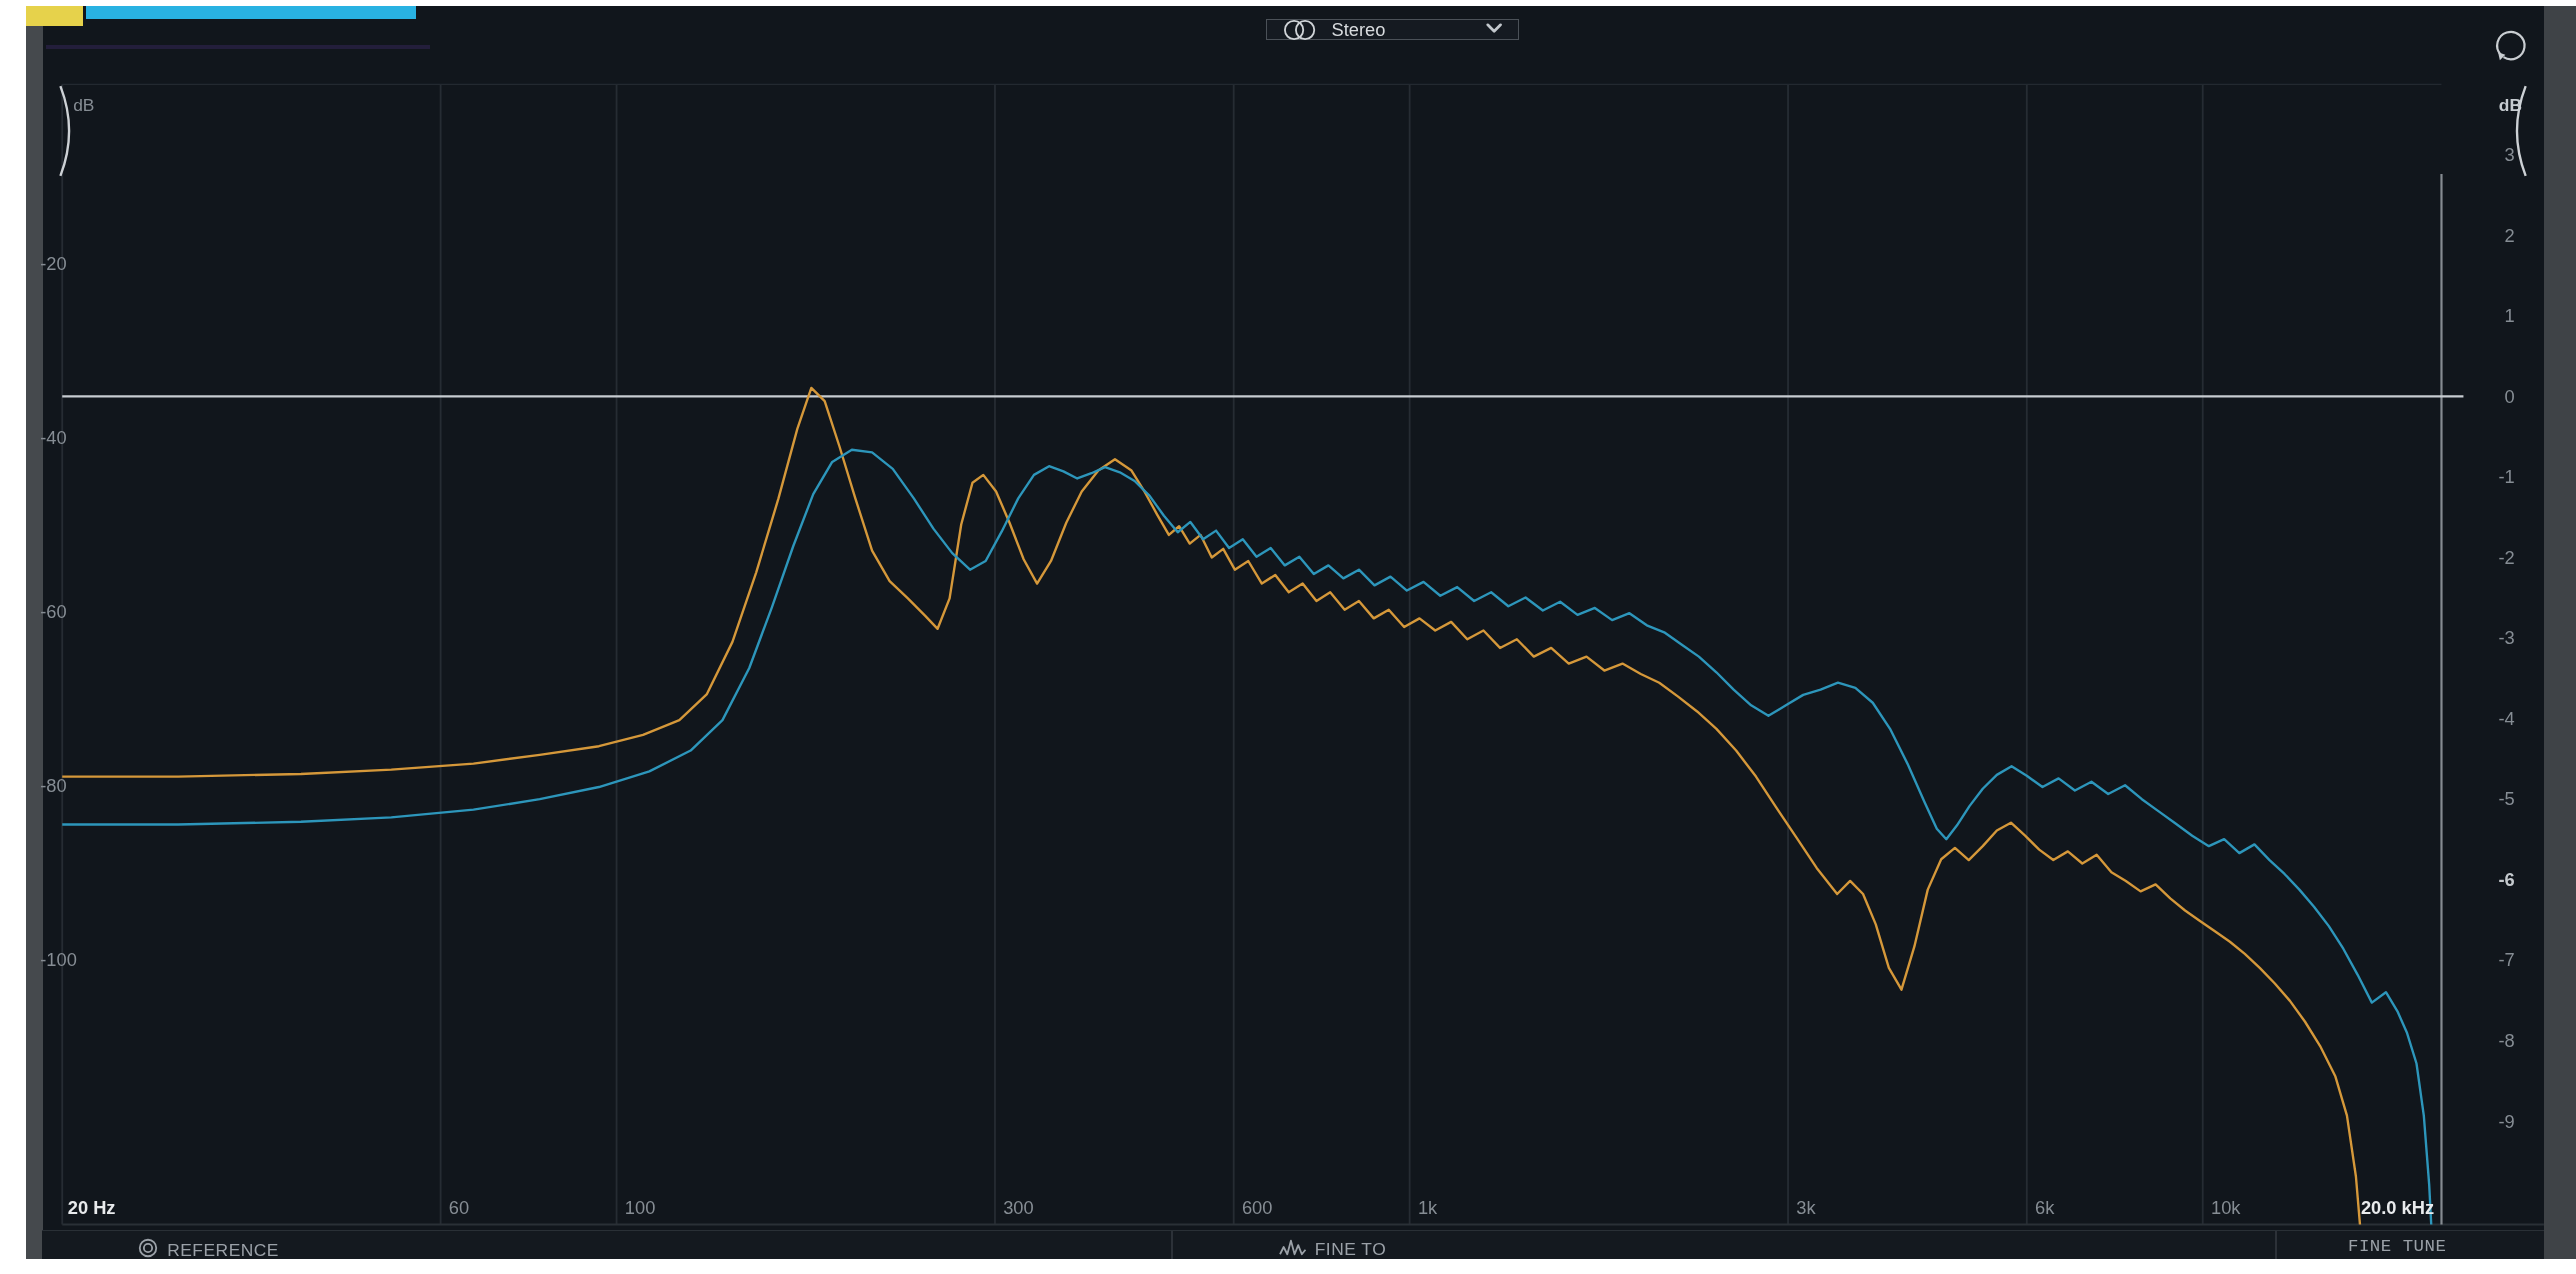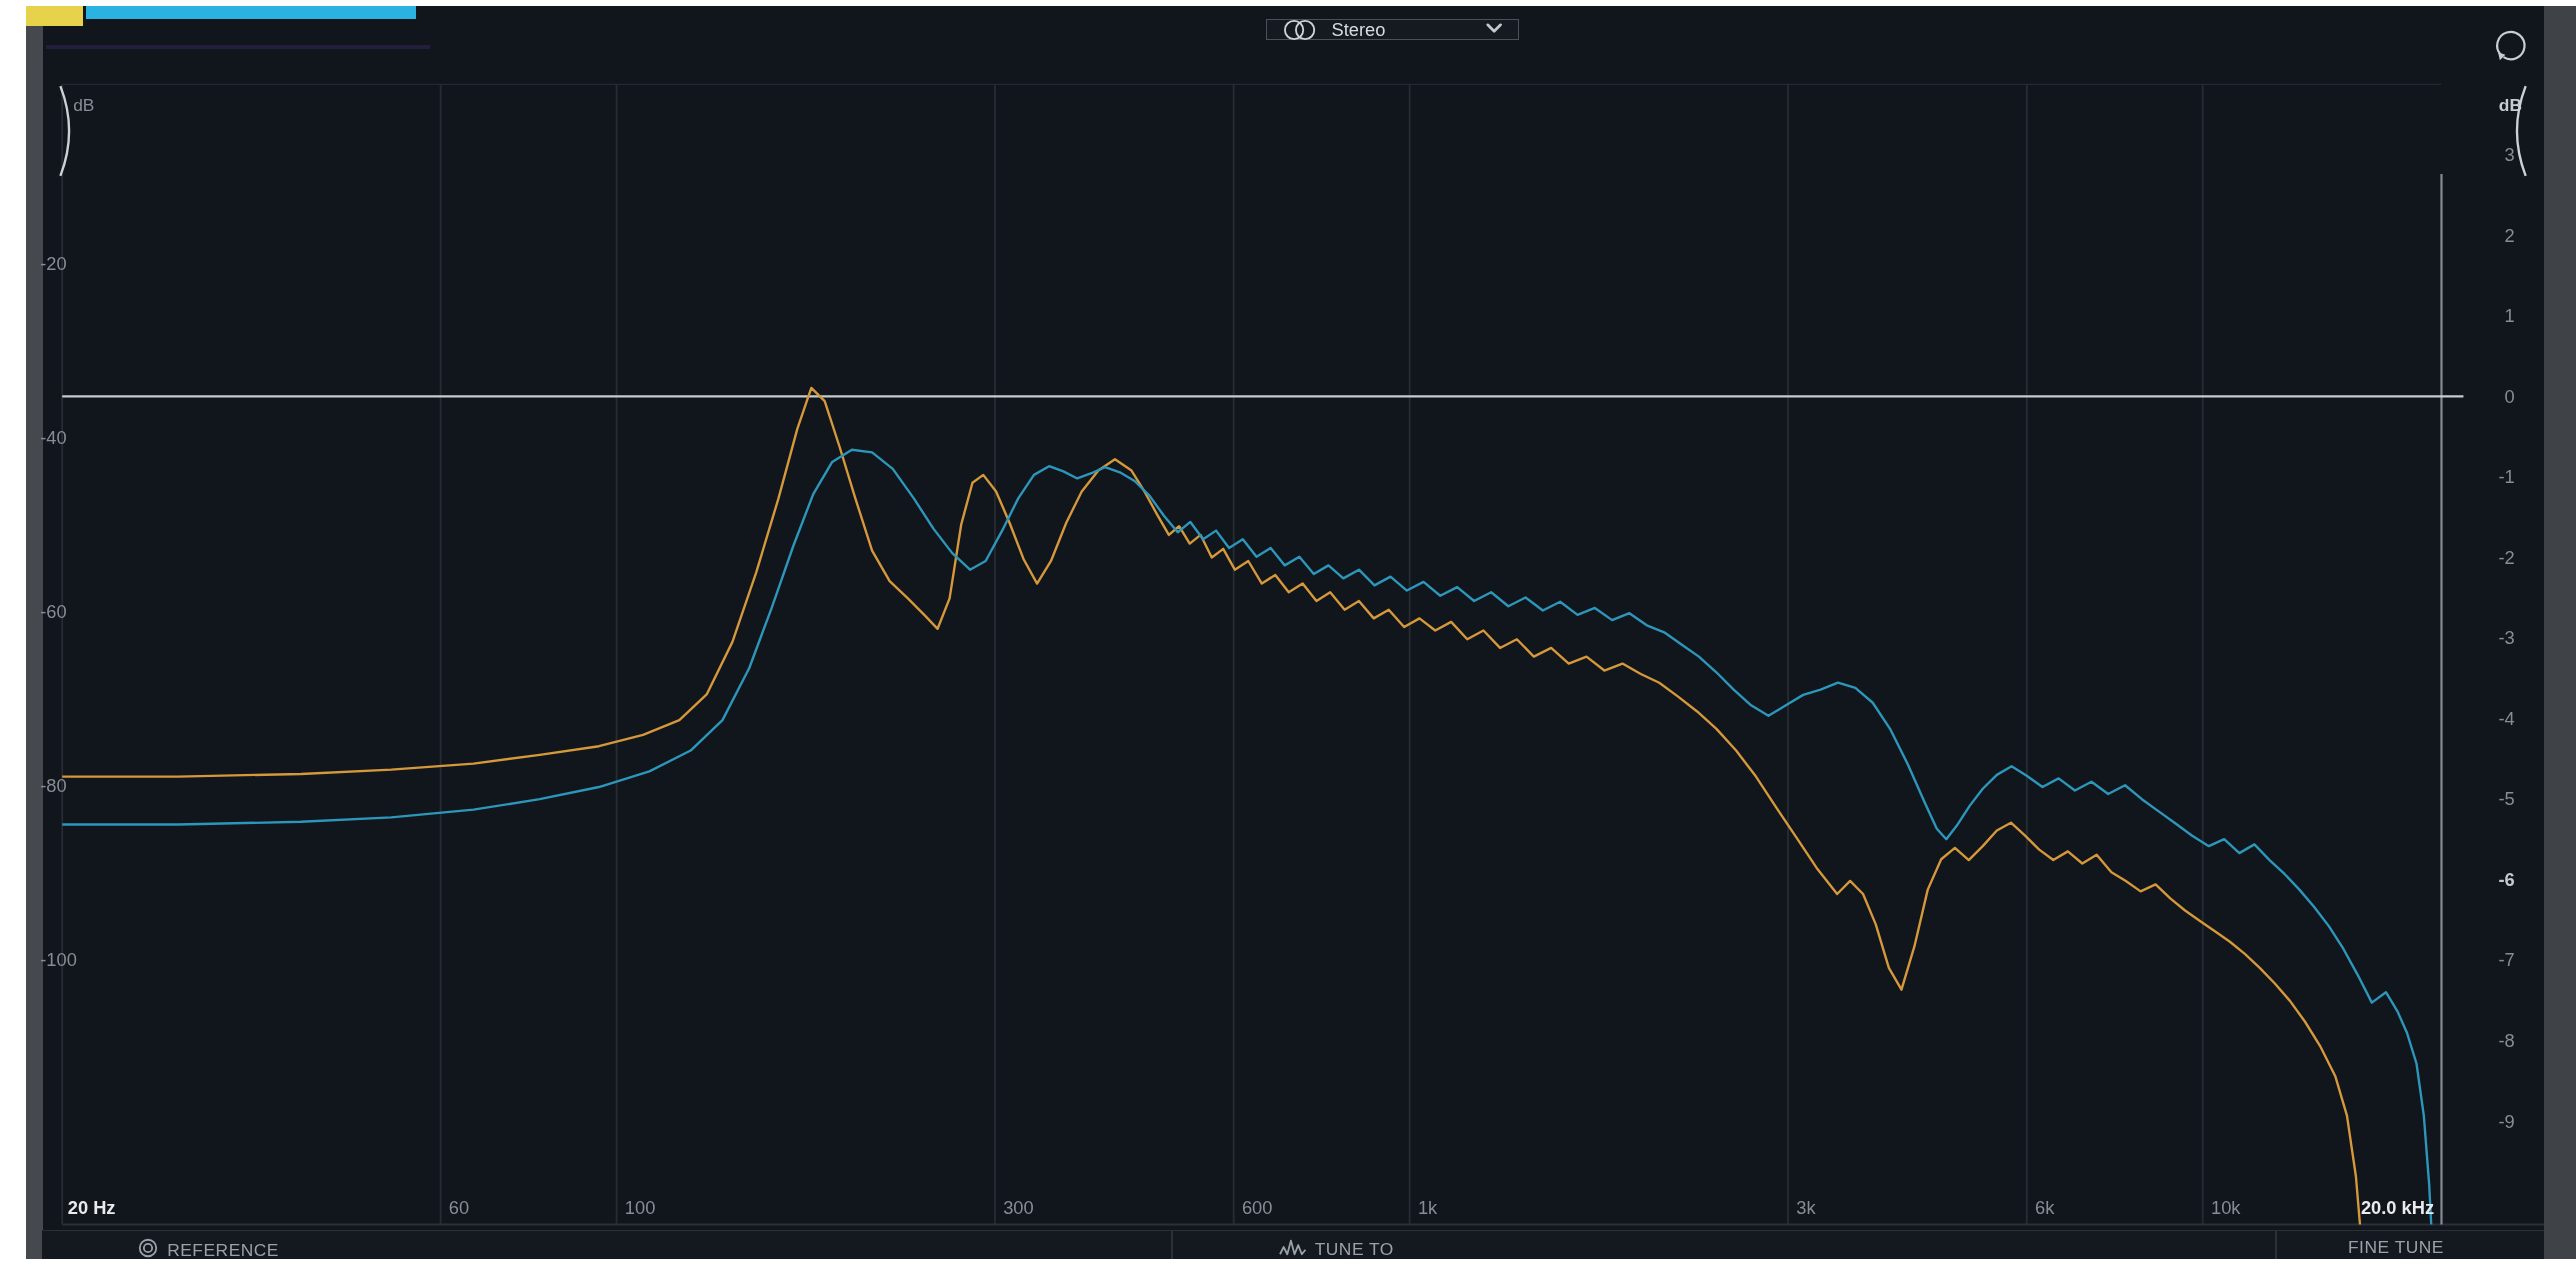--- a/index.html
+++ b/index.html
@@ -139,23 +139,23 @@
       </span>
       <span>REFERENCE</span>
     </div>
     <div class="vdiv" style="left:1129px;"></div>
     <div class="sec" style="left:1237px;">
       <span>
         <svg width="27.5" height="20" viewBox="0 0 30 22">
           <path d="M1 19 L5 11 L9 19 L13 4 L17 19 L21 9 L25 19 L29 14" fill="none" stroke="#9ba1a8" stroke-width="2" stroke-linejoin="round"></path>
         </svg>
       </span>
-      <span>TUNE TO</span>
+      <span>FINE TO</span>
     </div>
     <div class="vdiv" style="left:2233px;"></div>
-    <div class="sec" style="left:2306px;">
+    <div class="sec" style="left:2306px;font-family:Liberation Mono, monospace;">
       <span>FINE TUNE</span>
     </div>
   </div>
 
   <div class="white-strip"></div>
 </div>
 
 
 </body></html>

